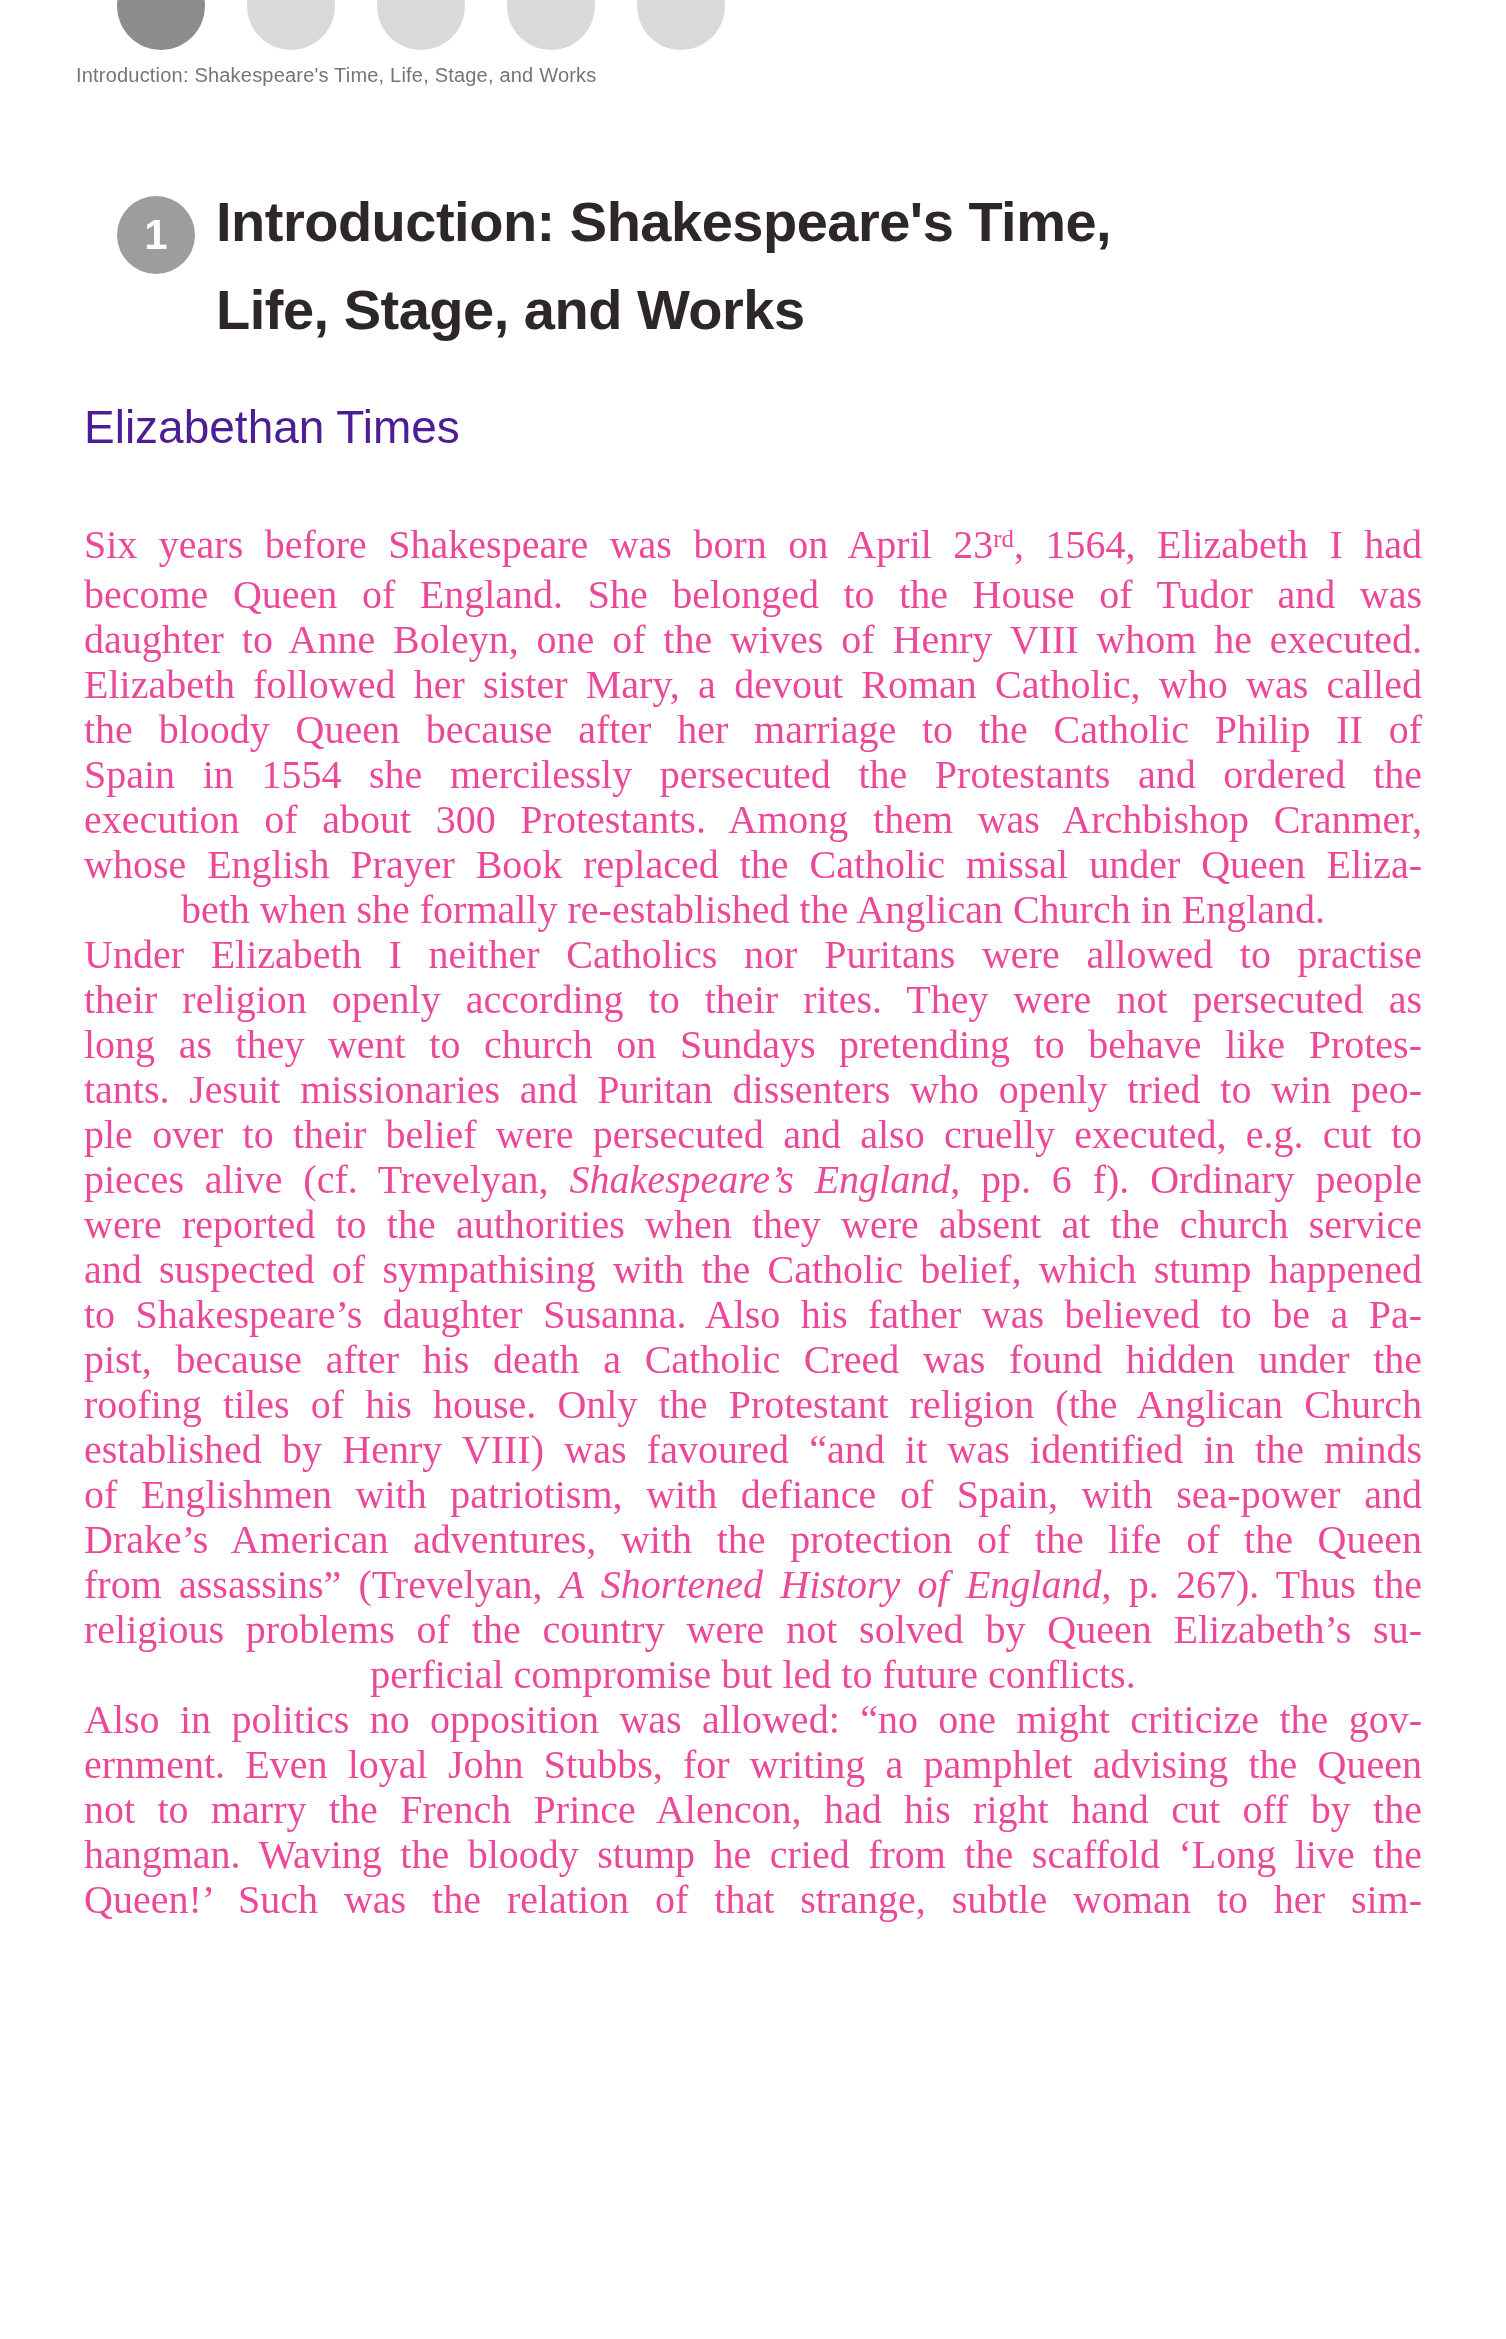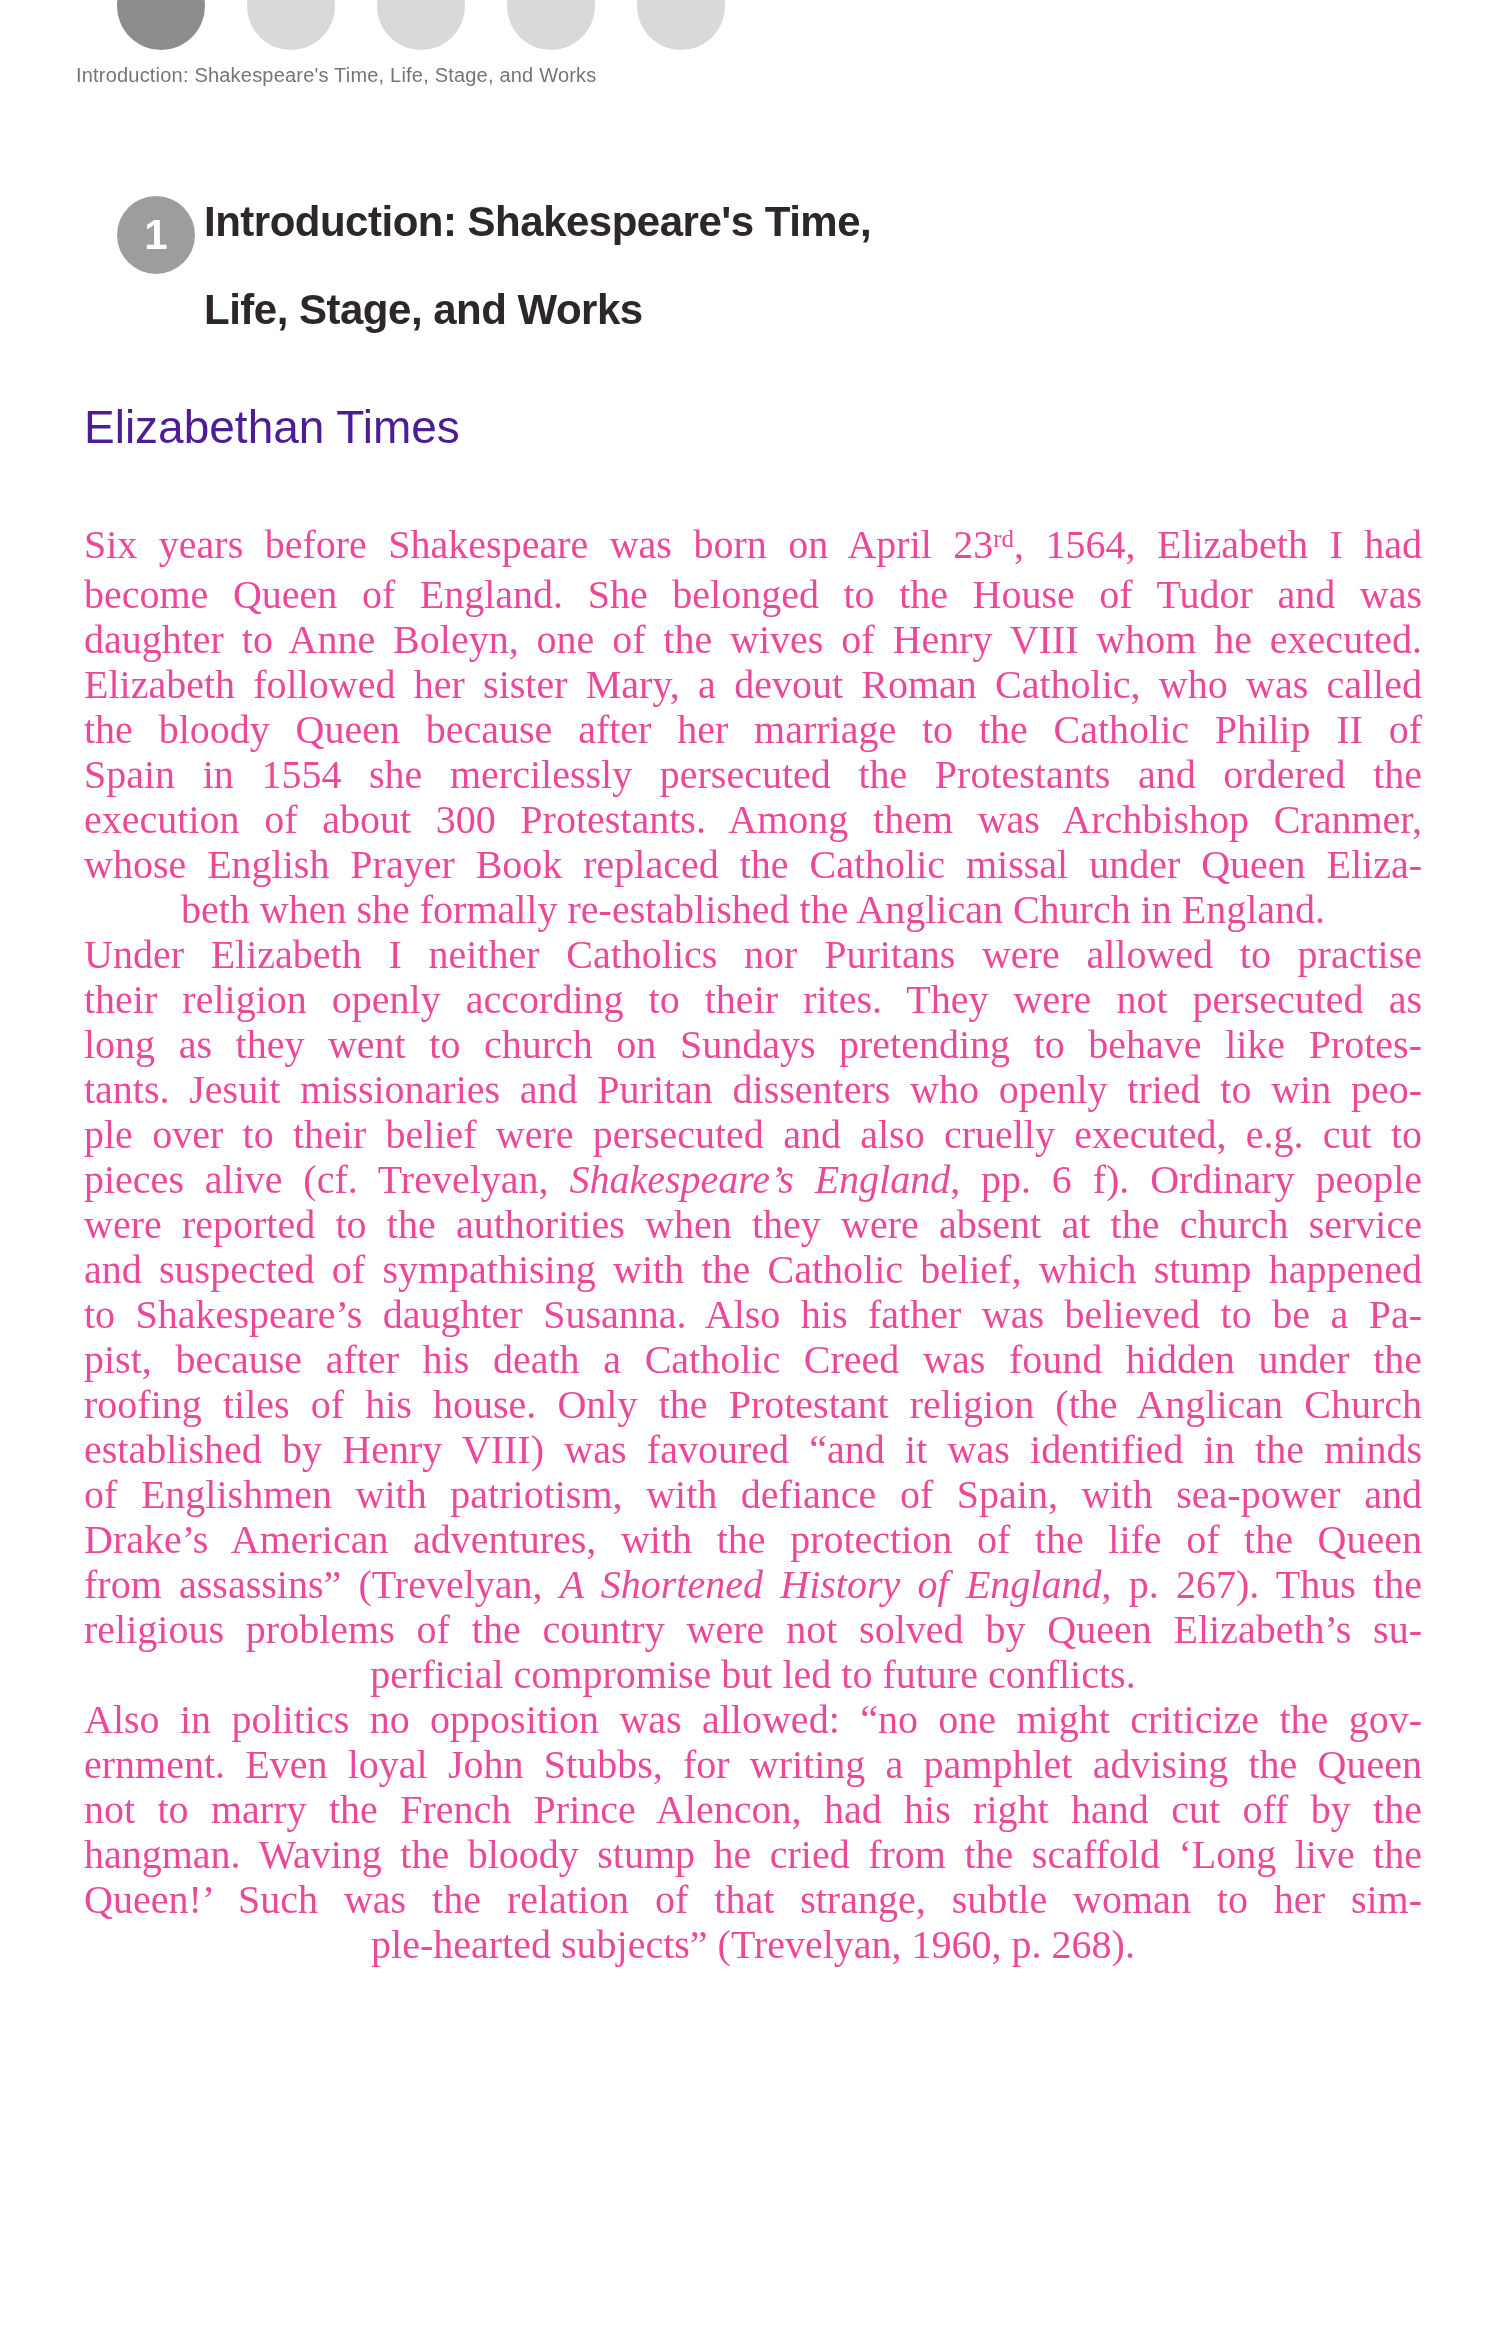--- a/index.html
+++ b/index.html
@@ -18,22 +18,22 @@
   }
   
   .chapter-num {
     position:absolute; left:117px; top:196px;
     width:78px; height:78px; border-radius:50%;
     background:#9d9d9d; color:#ffffff;
     display:flex; align-items:center; justify-content:center;
     font-size:42px; font-weight:bold;
   }
   .chapter-title {
-    position:absolute; left:204px; top:178px; width:1260px;
-    font-size:42px; font-weight:bold; line-height:88px;
+    position:absolute; left:216px; top:178px; width:1260px;
+    font-size:56px; font-weight:bold; line-height:88px;
     color:#2d2728; letter-spacing:-0.5px;
   }
   .section-heading {
     position:absolute; left:84px; top:400px;
     font-size:46px; font-weight:normal; color:#4c1d95;
   }
   
   .body-text {
     position:absolute; left:84px; top:522px; width:1338px;
     font-family:"Liberation Serif", serif;
@@ -101,20 +101,19 @@
       <div class="body-line jl"><span>of Englishmen with patriotism, with defiance of Spain, with sea-power and</span></div>
       <div class="body-line jl"><span>Drake’s American adventures, with the protection of the life of the Queen</span></div>
       <div class="body-line jl"><span>from assassins” (Trevelyan, </span><span class="italic">A Shortened History of England</span><span>, p. 267). Thus the</span></div>
       <div class="body-line jl"><span>religious problems of the country were not solved by Queen Elizabeth’s su-</span></div>
       <div class="body-line"><span>perficial compromise but led to future conflicts.</span></div>
       <div class="body-line jl"><span>Also in politics no opposition was allowed: “no one might criticize the gov-</span></div>
       <div class="body-line jl"><span>ernment. Even loyal John Stubbs, for writing a pamphlet advising the Queen</span></div>
       <div class="body-line jl"><span>not to marry the French Prince Alencon, had his right hand cut off by the</span></div>
       <div class="body-line jl"><span>hangman. Waving the bloody stump he cried from the scaffold ‘Long live the</span></div>
       <div class="body-line jl"><span>Queen!’ Such was the relation of that strange, subtle woman to her sim-</span></div>
-      <div class="body-line"><span>ple-hearted subjects” (Trevelyan, 1960, p. 268).</span></div>
     </div>
 
   <div class="page-number">6</div>
 
   <div class="blue-marker" style="background: rgb(63, 127, 202);"></div>
 
 </div>
 
 </body></html>

